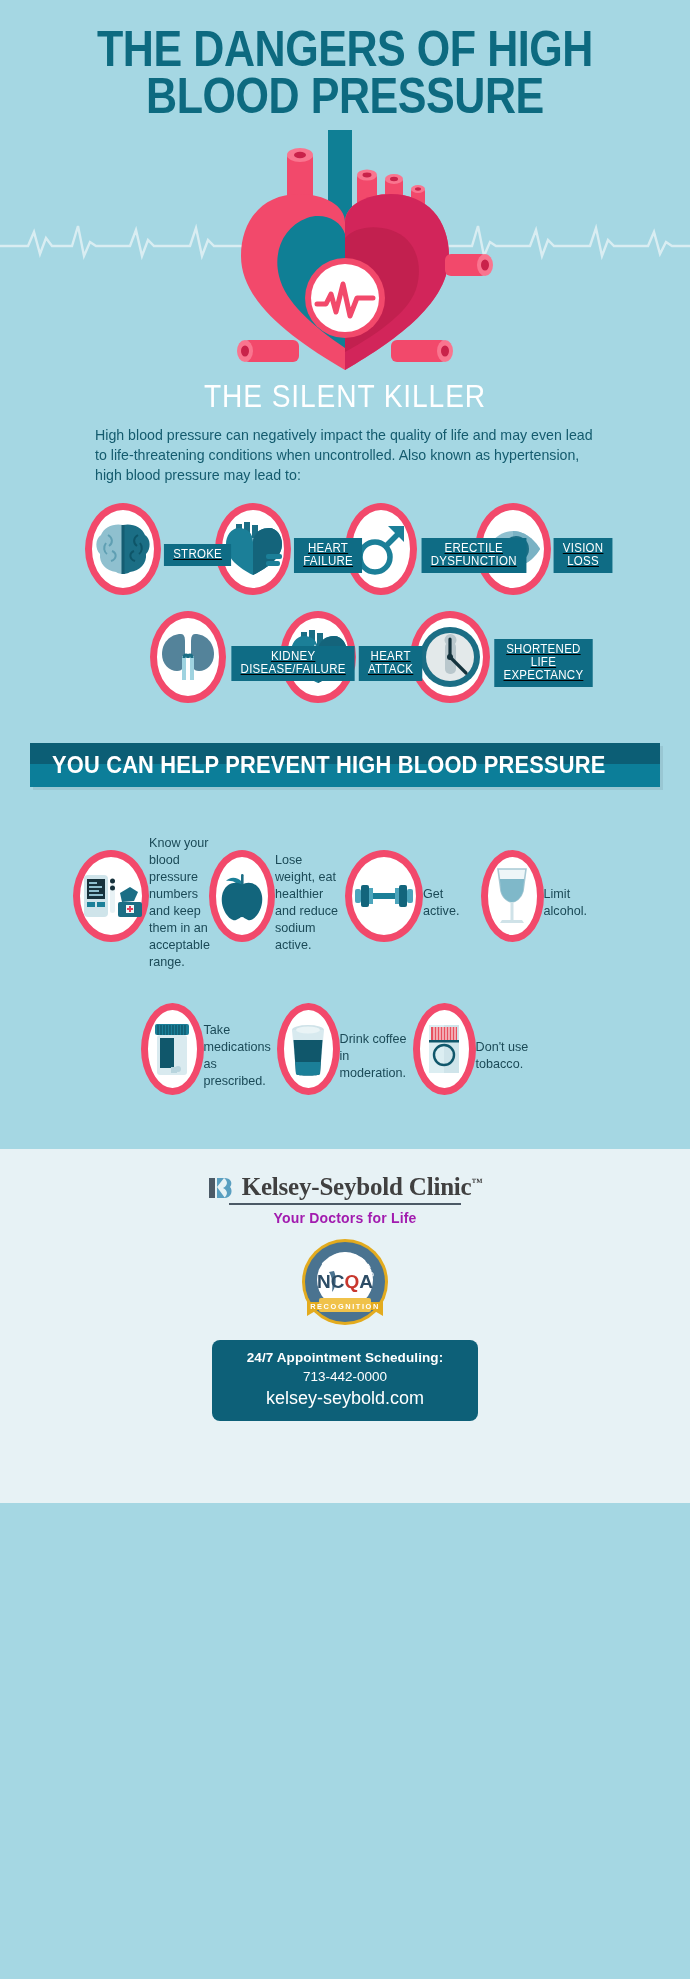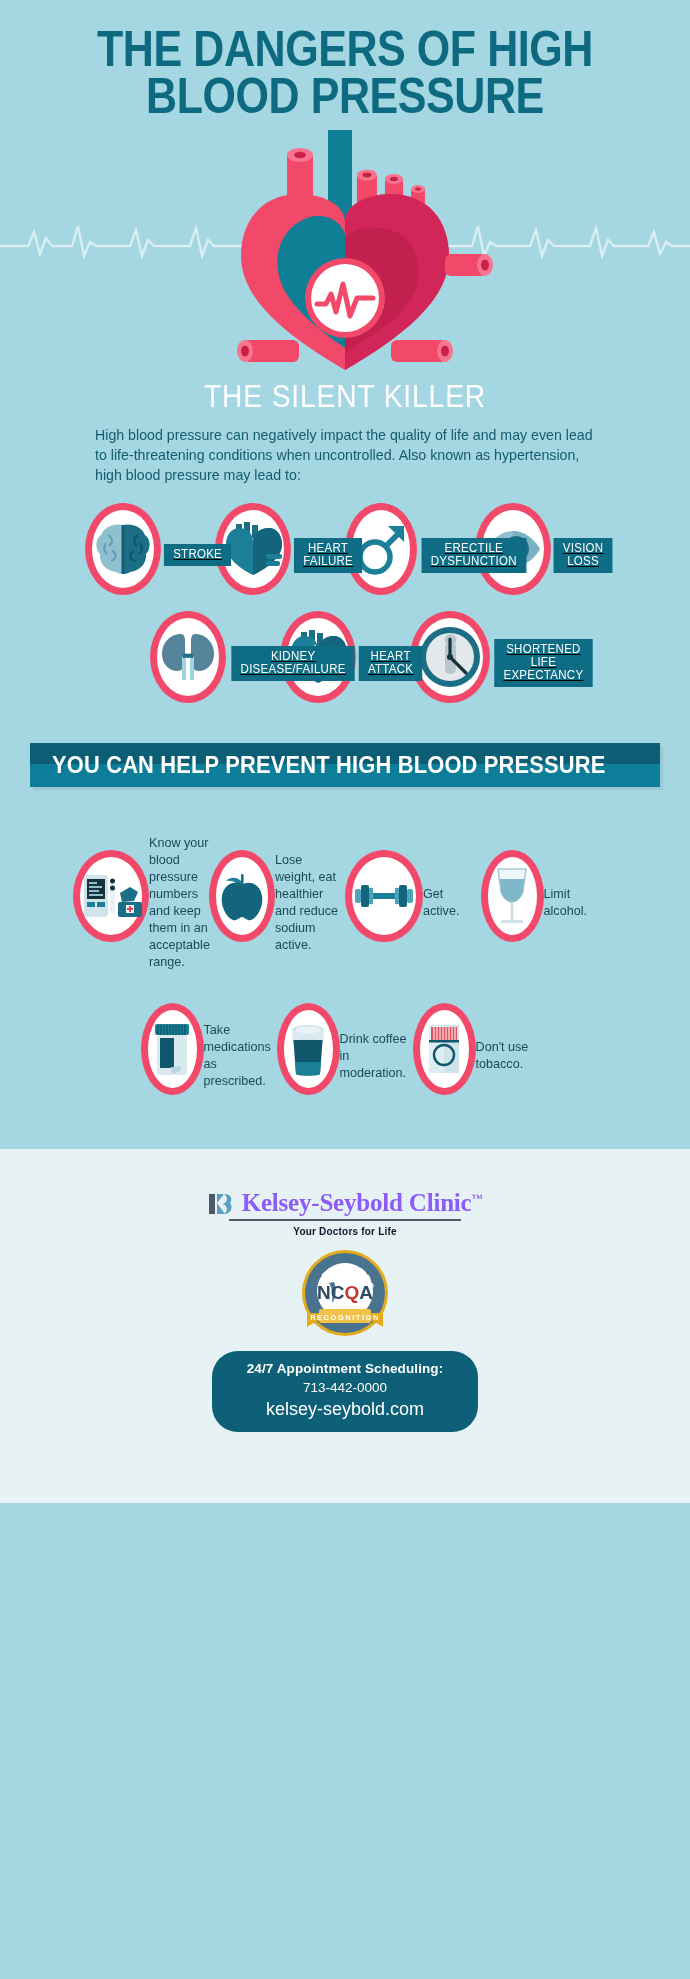--- a/index.html
+++ b/index.html
@@ -99,34 +99,34 @@
 
   
   .footer{
     position:absolute;left:0;bottom:0;width:690px;height:354px;
     background:#e7f2f5;text-align:center;
   }
   .logo-wrap{margin-top:24px;display:flex;justify-content:center;align-items:flex-end;}
   .logo-mark{margin-right:8px;}
   .logo-text{
     font-family:"Liberation Serif","DejaVu Serif",serif;
-    font-weight:bold;font-size:25px;color:#8b5cf6;
-    letter-spacing:-0.2px;position:relative;margin-top:16px;
+    font-weight:bold;font-size:25px;color:#404040;
+    letter-spacing:-0.2px;position:relative;
   }
   .logo-tm{font-size:11px;vertical-align:super;}
   .logo-rule{width:232px;height:1.6px;background:#4c5a66;margin:2px auto 0 auto;}
   .tagline{
-    color:#0f172a;font-weight:bold;font-size:10px;margin-top:5px;
+    color:#a21caf;font-weight:bold;font-size:14px;margin-top:5px;
     font-family:"Liberation Sans","DejaVu Sans",sans-serif;
     letter-spacing:0.2px;
   }
   .badge-wrap{margin-top:10px;display:flex;justify-content:center;}
   .contact{
     margin:8px auto 0 auto;width:266px;
-    background:#0d6078;border-radius:26px;
+    background:#0d6078;border-radius:8px;
     padding:10px 0 12px 0;color:#ffffff;
     font-family:"Liberation Sans","DejaVu Sans",sans-serif;
   }
   .contact .c1{font-size:13.5px;font-weight:bold;letter-spacing:0.1px;}
   .contact .c2{font-size:13.5px;margin-top:4px;}
   .contact .c3{font-size:18px;margin-top:4px;}
 </style>
 </head>
 <body>
 

